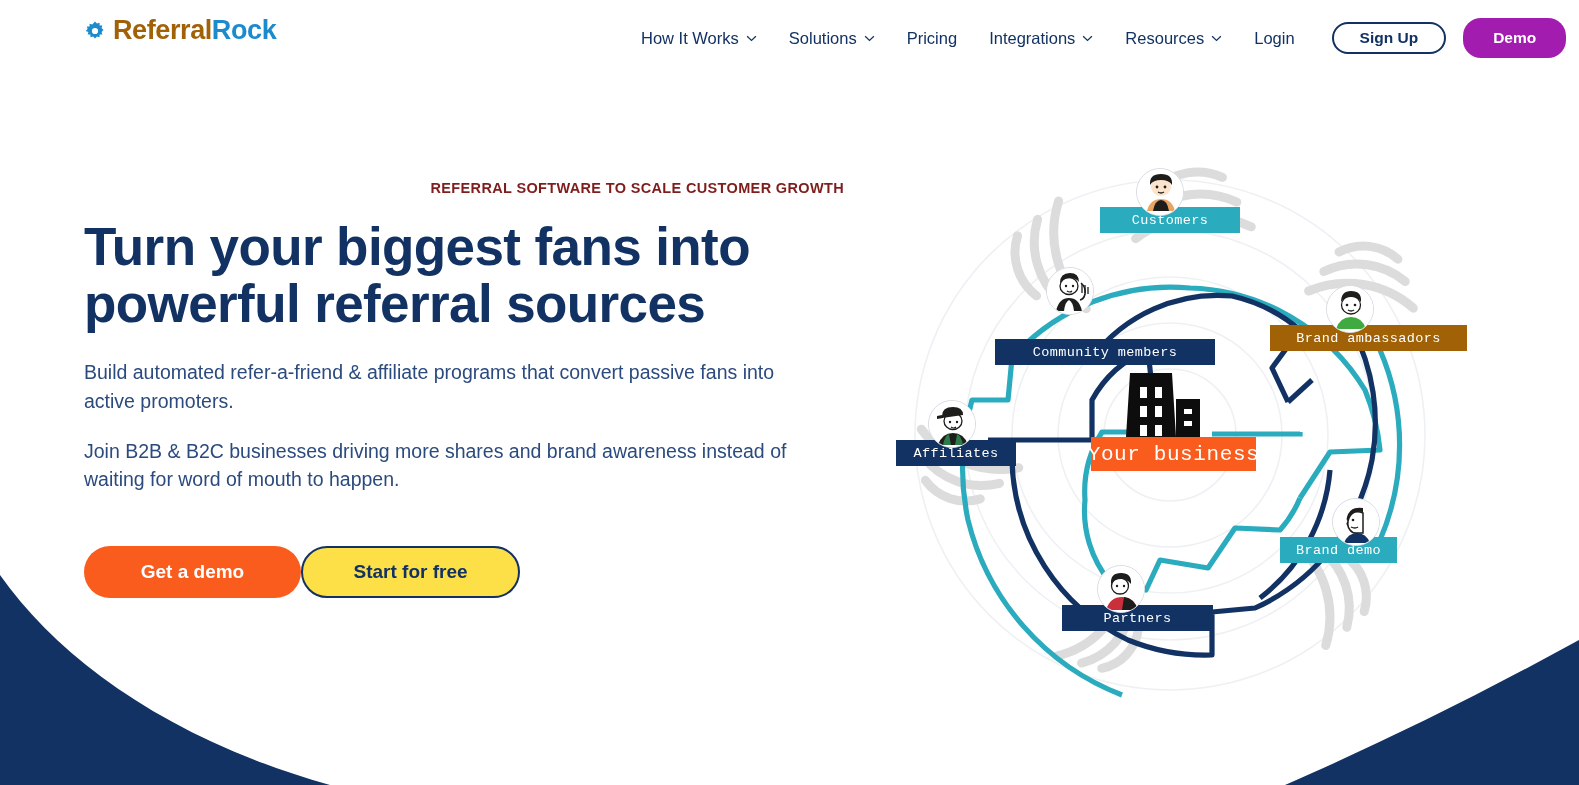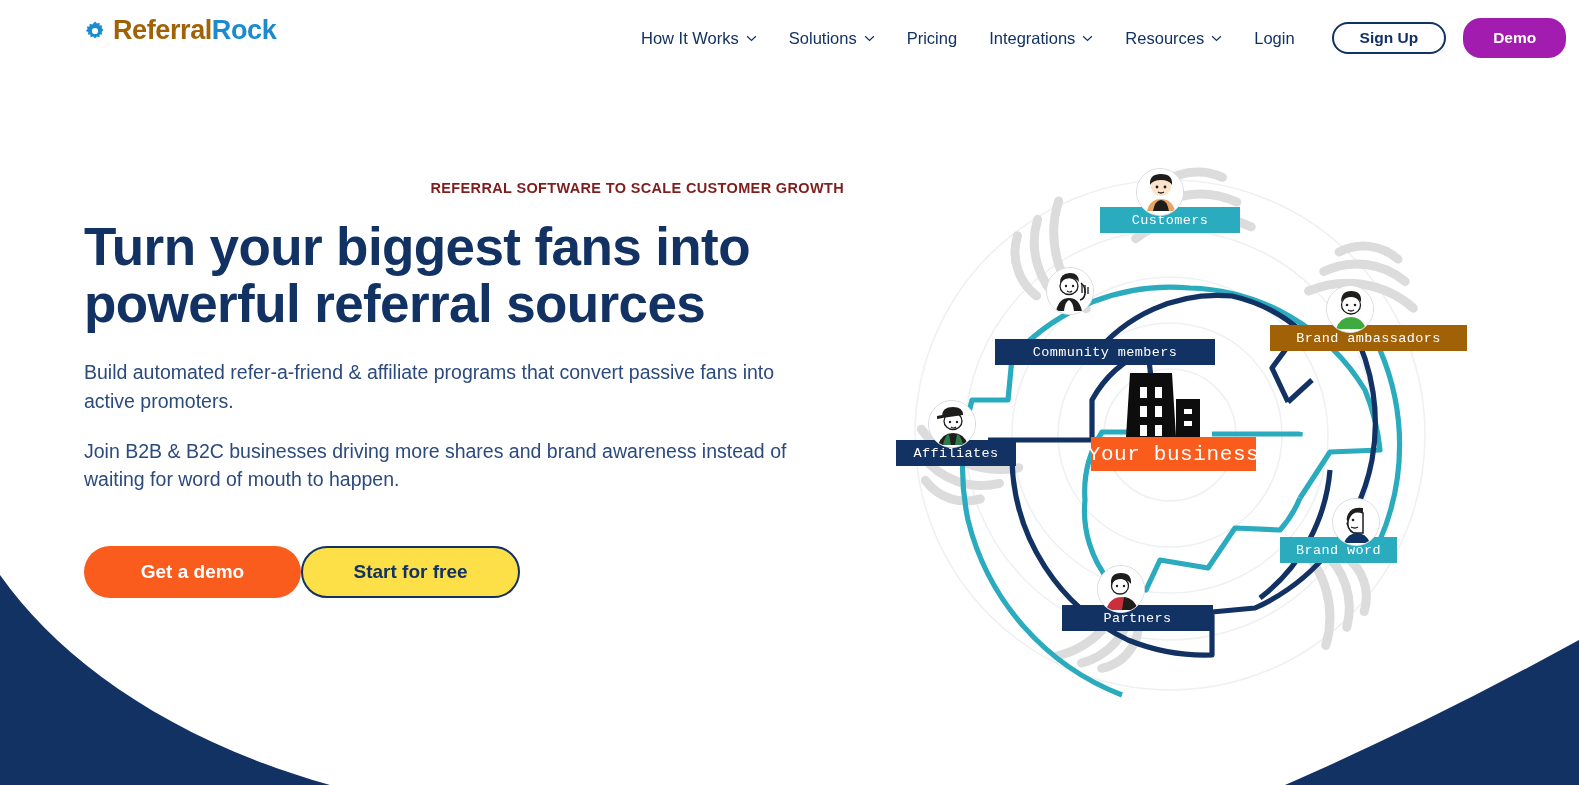--- a/index.html
+++ b/index.html
@@ -479,21 +479,21 @@
         <circle cx="24" cy="24" r="24" fill="#ffffff"></circle>
         <path d="M11 44 q4-10 13-10 q9 0 13 10 z" fill="#123263"></path>
         <path d="M30 14 q-10-4-14 5 q-3 7 1 12 q2 3 6 3 l7 0 l0-20 z" fill="#ffffff" stroke="#1d1d1b" stroke-width="1.5"></path>
         <path d="M30 9 q-13-2-16 9 q-1 4 1 4 q2-11 15-9z" fill="#1d1d1b"></path>
         <circle cx="20" cy="21" r="1.3" fill="#1d1d1b"></circle>
         <path d="M15 23 q-2 2 0 3" stroke="#1d1d1b" stroke-width="1.3" fill="none"></path>
         <path d="M18 28 q4 2 7 0" stroke="#1d1d1b" stroke-width="1.3" fill="none"></path>
       </svg>
     </div>
     <div class="node-label" style="left:420px; top:437px; width:117px; background:#2babbe;">
-      <span>Brand word</span>
+      <span>Brand demo</span>
     </div>
 
     <div class="node-avatar" style="left:237px; top:465px;">
       <svg width="48" height="48" viewBox="0 0 48 48">
         <circle cx="24" cy="24" r="24" fill="#ffffff"></circle>
         <path d="M8 44 q4-13 16-13 q12 0 16 13 z" fill="#c9303b"></path>
         <path d="M26 31 q10 1 14 13 l-16 0 z" fill="#1d1d1b"></path>
         <ellipse cx="22" cy="20" rx="8.5" ry="8" fill="#ffffff" stroke="#1d1d1b" stroke-width="1.3"></ellipse>
         <path d="M13 18 q-1-11 10-11 q11 0 10 11 q-4-5-10-5 q-7 0-10 5z" fill="#1d1d1b"></path>
         <circle cx="19" cy="20" r="1.2" fill="#1d1d1b"></circle>

